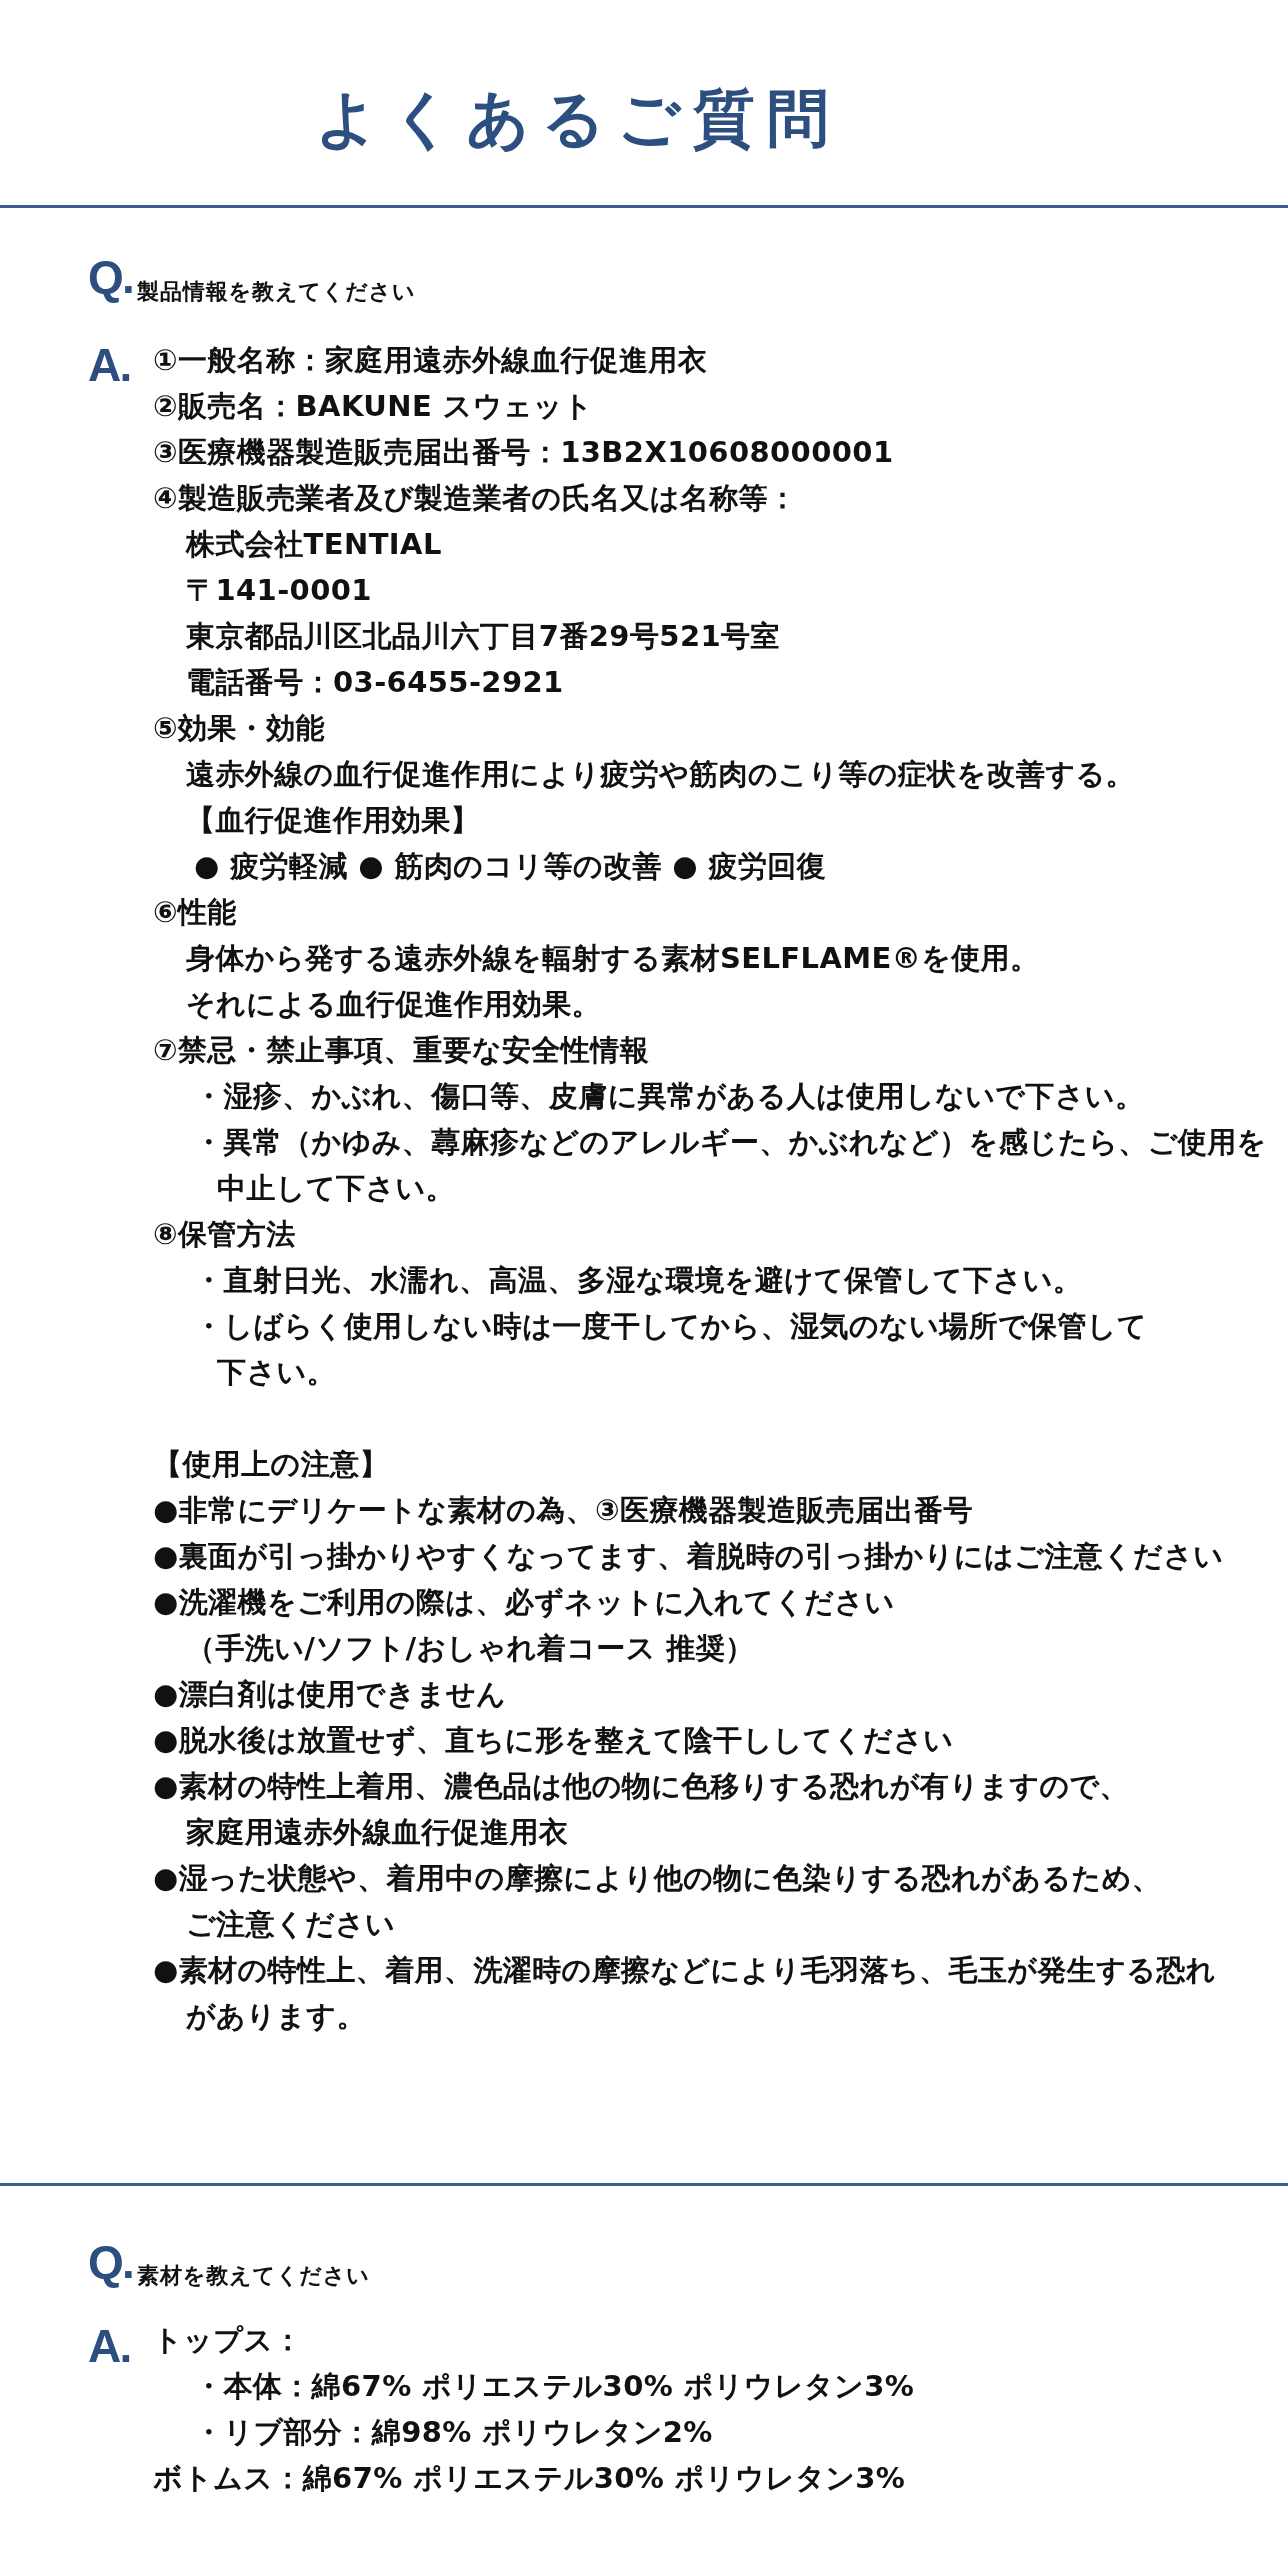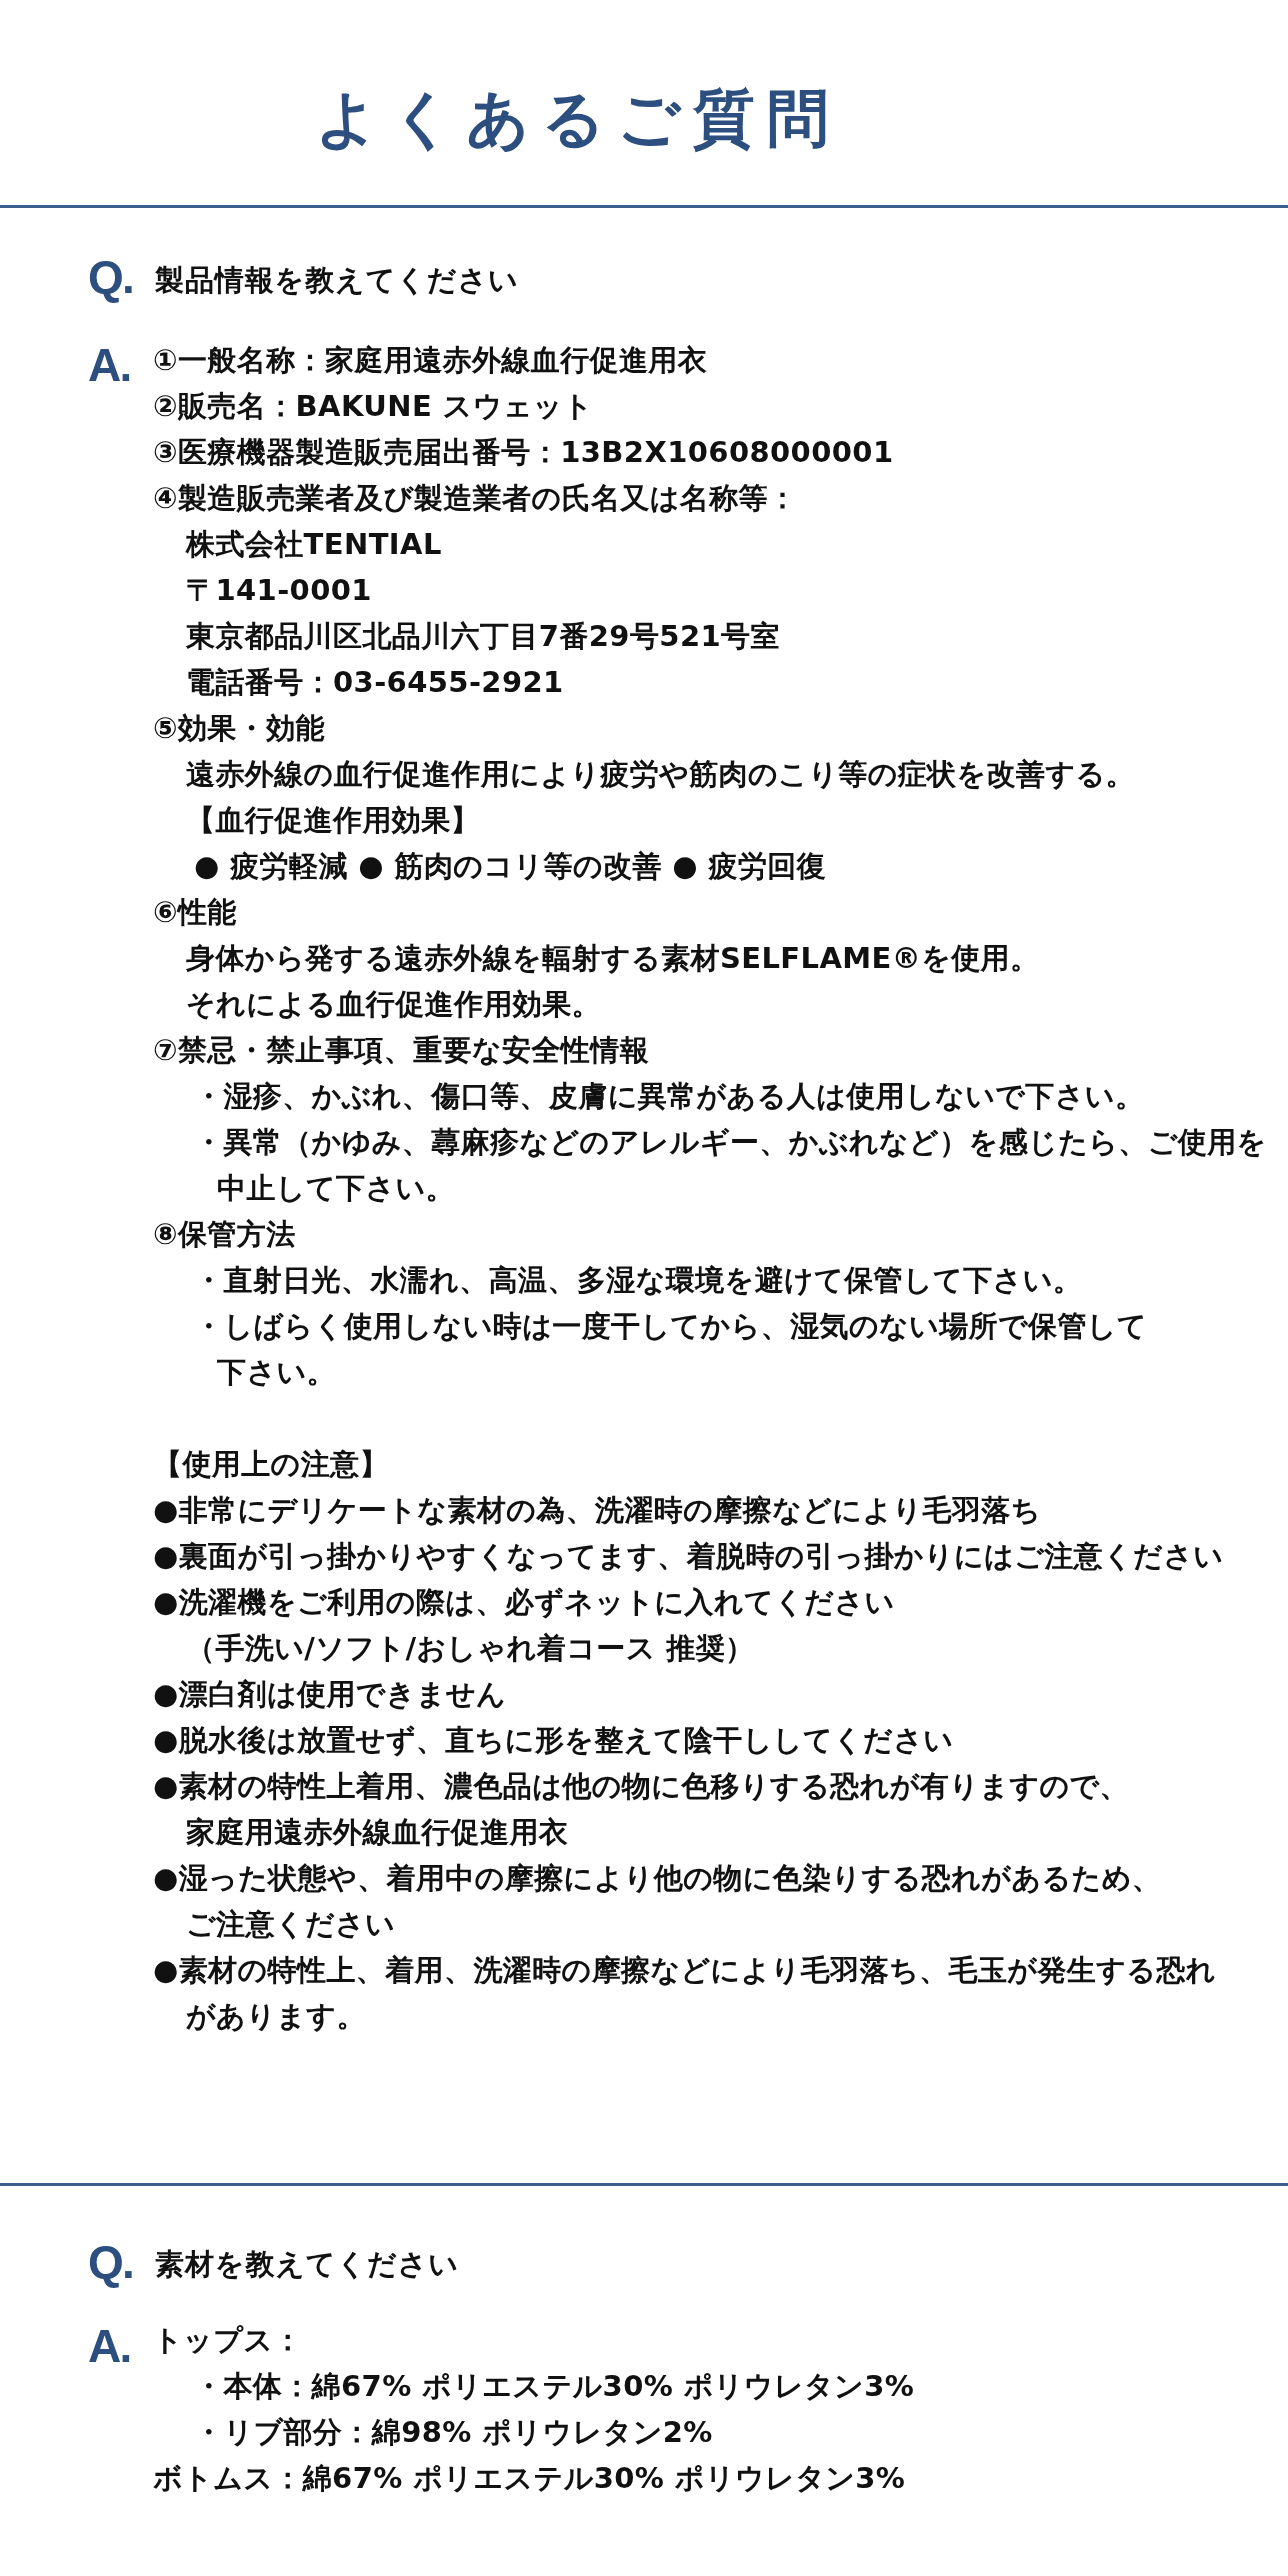--- a/index.html
+++ b/index.html
@@ -15,22 +15,22 @@
   }
   .divider {
     position: absolute; left: 0; width: 1288px; height: 2.6px; background: #3a5e8f;
   }
   .qa-label {
     position: absolute; left: 88px; font-size: 46px; font-weight: bold;
     color: #2c4f80; line-height: 46px; letter-spacing: -1.7px;
     font-family: "Liberation Sans", sans-serif;
   }
   .q-text {
-    position: absolute; left: 155px; font-size: 29px; font-weight: bold;
-    line-height: 46px; letter-spacing: 0.9px;
+    position: absolute; left: 137px; font-size: 22px; font-weight: bold;
+    line-height: 46px; letter-spacing: 0.9px; margin-top: 12px;
   }
   .answer {
     position: absolute; left: 153px; width: 1082px;
     font-size: 29px; font-weight: bold; line-height: 46px; letter-spacing: 0.4px;
   }
   .line { white-space: nowrap; height: 46px; }
   .ind1 { padding-left: 33px; }
   .ind2 { padding-left: 41px; }
   .ind3 { padding-left: 64px; }
 </style>
@@ -64,21 +64,21 @@
       <div class="line">⑦禁忌・禁止事項、重要な安全性情報</div>
       <div class="line ind2">・湿疹、かぶれ、傷口等、皮膚に異常がある人は使用しないで下さい。</div>
       <div class="line ind2">・異常（かゆみ、蕁麻疹などのアレルギー、かぶれなど）を感じたら、ご使用を</div>
       <div class="line ind3">中止して下さい。</div>
       <div class="line">⑧保管方法</div>
       <div class="line ind2">・直射日光、水濡れ、高温、多湿な環境を避けて保管して下さい。</div>
       <div class="line ind2">・しばらく使用しない時は一度干してから、湿気のない場所で保管して</div>
       <div class="line ind3">下さい。</div>
       <div class="line">&nbsp;</div>
       <div class="line">【使用上の注意】</div>
-      <div class="line">●非常にデリケートな素材の為、洗濯時の摩擦などにより毛羽落ち</div>
+      <div class="line">●非常にデリケートな素材の為、③医療機器製造販売届出番号</div>
       <div class="line">●裏面が引っ掛かりやすくなってます、着脱時の引っ掛かりにはご注意ください</div>
       <div class="line">●洗濯機をご利用の際は、必ずネットに入れてください</div>
       <div class="line ind1">（手洗い/ソフト/おしゃれ着コース 推奨）</div>
       <div class="line">●漂白剤は使用できません</div>
       <div class="line">●脱水後は放置せず、直ちに形を整えて陰干ししてください</div>
       <div class="line">●素材の特性上着用、濃色品は他の物に色移りする恐れが有りますので、</div>
       <div class="line ind1">家庭用遠赤外線血行促進用衣</div>
       <div class="line">●湿った状態や、着用中の摩擦により他の物に色染りする恐れがあるため、</div>
       <div class="line ind1">ご注意ください</div>
       <div class="line">●素材の特性上、着用、洗濯時の摩擦などにより毛羽落ち、毛玉が発生する恐れ</div>

